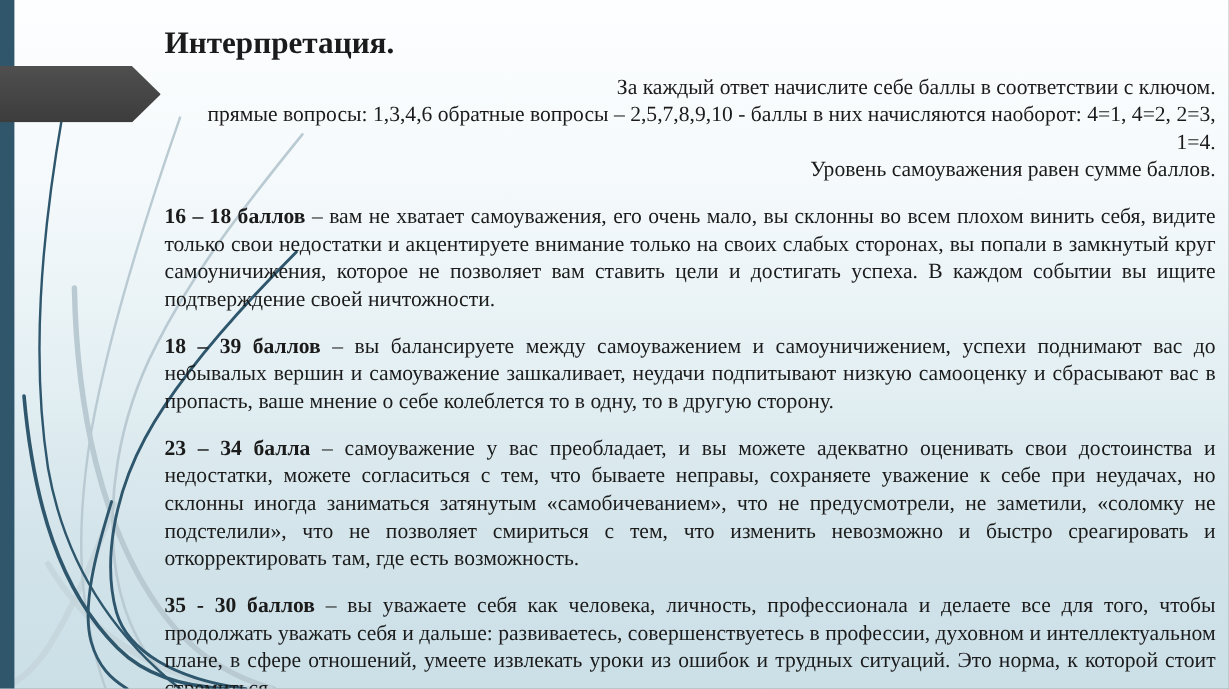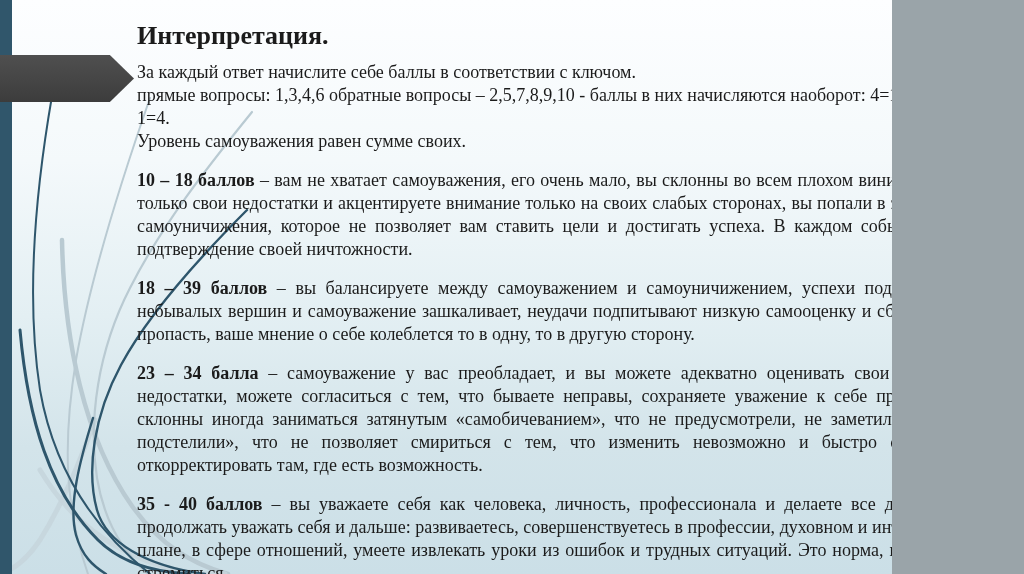--- a/index.html
+++ b/index.html
@@ -1,18 +1,18 @@
 <!DOCTYPE html>
 <html style="--accent-bar: #30566b; --arrow: #454545; --curve-dark: #2e566c; --curve-light: #b9cad2; --text: #1b1b1b; --background-top: #fdfeff; --background-bottom: #cbdfe7;"><head>
 <meta charset="utf-8">
 <style>
   html,body{margin:0;padding:0;background:#9aa4a9;}
   .slide{
     position:relative;
-    width:892px;height:574px;
+    width:1024px;height:574px;
     overflow:hidden;
     font-family:"Liberation Serif","DejaVu Serif",serif;
     background:linear-gradient(180deg,
       var(--background-top,#fdfeff) 0%,
       #f4f9fb 28%,
       #e3eff3 55%,
       #d3e4ea 78%,
       var(--background-bottom,#cbdfe7) 100%);
   }
   .accent-bar{
@@ -31,21 +31,21 @@
   .curves .wide{stroke:#c6d5dc;opacity:.85;}
   .text-area{
     position:absolute;left:137px;top:20px;width:876px;
     color:var(--text,#1b1b1b);
     font-size:18px;line-height:23px;
   }
   .title{
     font-size:26px;line-height:32px;font-weight:bold;
     margin:0 0 9px 0;
   }
-  .intro{margin-top:3px;}
+  .intro{margin-top:3px;text-align:right;}
   .band{margin:16px 0 0 0;text-align:justify;}
   .band b{font-weight:bold;}
 </style>
 </head>
 <body>
 
 <div class="slide">
 
   <svg class="curves" viewBox="0 0 1024 574" preserveAspectRatio="none" aria-hidden="true">
     <path class="light" stroke-width="4.5" d="M62,240 C64,340 84,438 132,506 C160,545 192,564 228,574"></path>
@@ -61,33 +61,33 @@
 
   <div class="accent-bar"></div>
   <div class="arrow"></div>
 
   <div class="text-area">
     <h1 class="title">Интерпретация.</h1>
 
     <div class="intro">
       <div>За каждый ответ начислите себе баллы в соответствии с ключом.</div>
       <div>прямые вопросы: 1,3,4,6  обратные вопросы – 2,5,7,8,9,10 - баллы в них начисляются наоборот: 4=1, 4=2, 2=3, 1=4.</div>
-      <div>Уровень самоуважения равен сумме своих.</div>
+      <div>Уровень самоуважения равен сумме баллов.</div>
     </div>
 
     <p class="band">
-      <b>10 – 18 баллов</b><span> – вам не хватает самоуважения, его очень мало, вы склонны во всем плохом винить себя, видите только свои недостатки и акцентируете внимание только на своих слабых сторонах, вы попали в замкнутый круг самоуничижения, которое не позволяет вам ставить цели и достигать успеха. В каждом событии вы ищите подтверждение своей ничтожности.</span>
+      <b>16 – 18 баллов</b><span> – вам не хватает самоуважения, его очень мало, вы склонны во всем плохом винить себя, видите только свои недостатки и акцентируете внимание только на своих слабых сторонах, вы попали в замкнутый круг самоуничижения, которое не позволяет вам ставить цели и достигать успеха. В каждом событии вы ищите подтверждение своей ничтожности.</span>
     </p>
 
     <p class="band">
       <b>18 – 39 баллов</b><span> – вы балансируете между самоуважением и самоуничижением, успехи поднимают вас до небывалых вершин и самоуважение зашкаливает, неудачи подпитывают низкую самооценку и сбрасывают вас в пропасть, ваше мнение о себе колеблется то в одну, то в другую сторону.</span>
     </p>
 
     <p class="band">
       <b>23 – 34 балла</b><span> – самоуважение у вас преобладает, и вы можете адекватно оценивать свои достоинства и недостатки, можете согласиться с тем, что бываете неправы, сохраняете уважение к себе при неудачах, но склонны иногда заниматься затянутым «самобичеванием», что не предусмотрели, не заметили, «соломку не подстелили», что не позволяет смириться с тем, что изменить невозможно и быстро среагировать и откорректировать там, где есть возможность.</span>
     </p>
 
     <p class="band">
-      <b>35 - 40 баллов</b><span> – вы уважаете себя как человека, личность, профессионала и делаете все для того, чтобы продолжать уважать себя и дальше: развиваетесь, совершенствуетесь в профессии, духовном и интеллектуальном плане, в сфере отношений, умеете извлекать уроки из ошибок и трудных ситуаций. Это норма, к которой стоит стремиться.</span>
+      <b>35 - 30 баллов</b><span> – вы уважаете себя как человека, личность, профессионала и делаете все для того, чтобы продолжать уважать себя и дальше: развиваетесь, совершенствуетесь в профессии, духовном и интеллектуальном плане, в сфере отношений, умеете извлекать уроки из ошибок и трудных ситуаций. Это норма, к которой стоит стремиться.</span>
     </p>
   </div>
 
 </div>
 
 </body></html>

